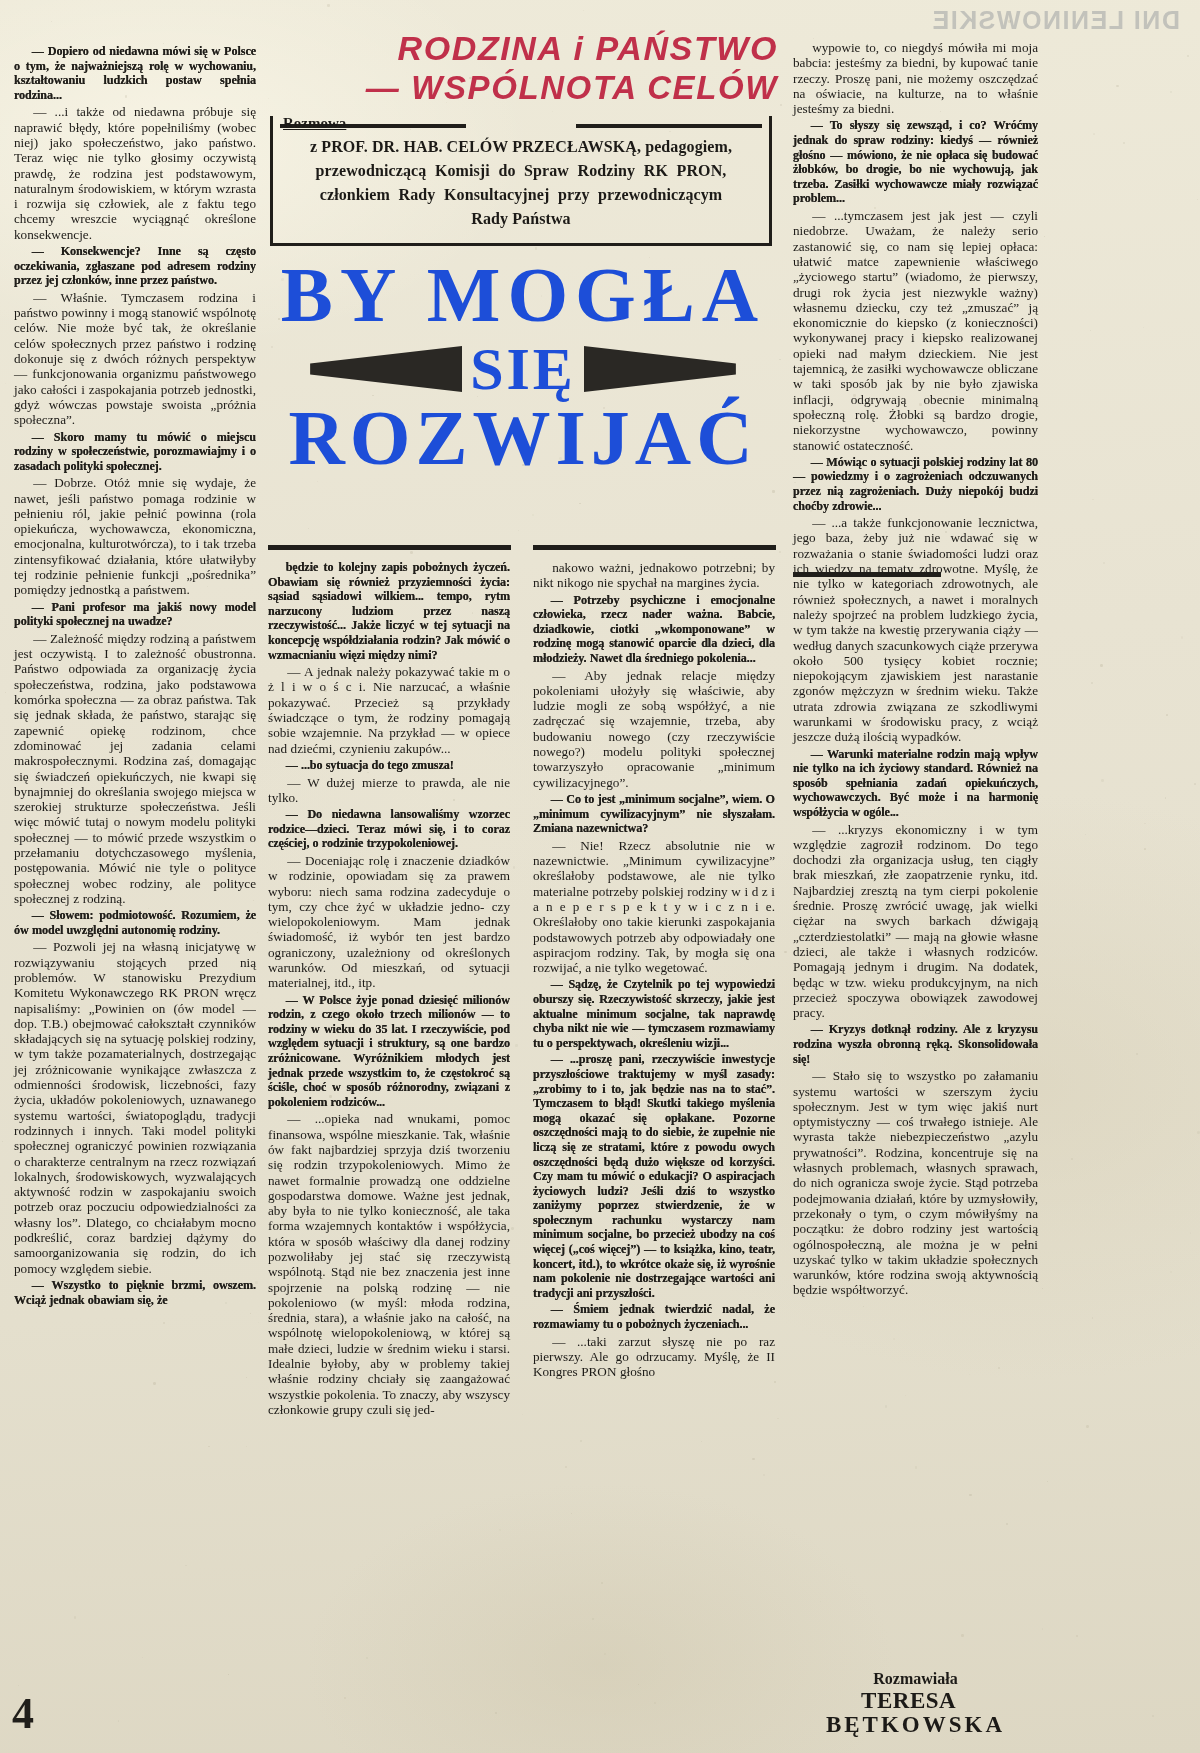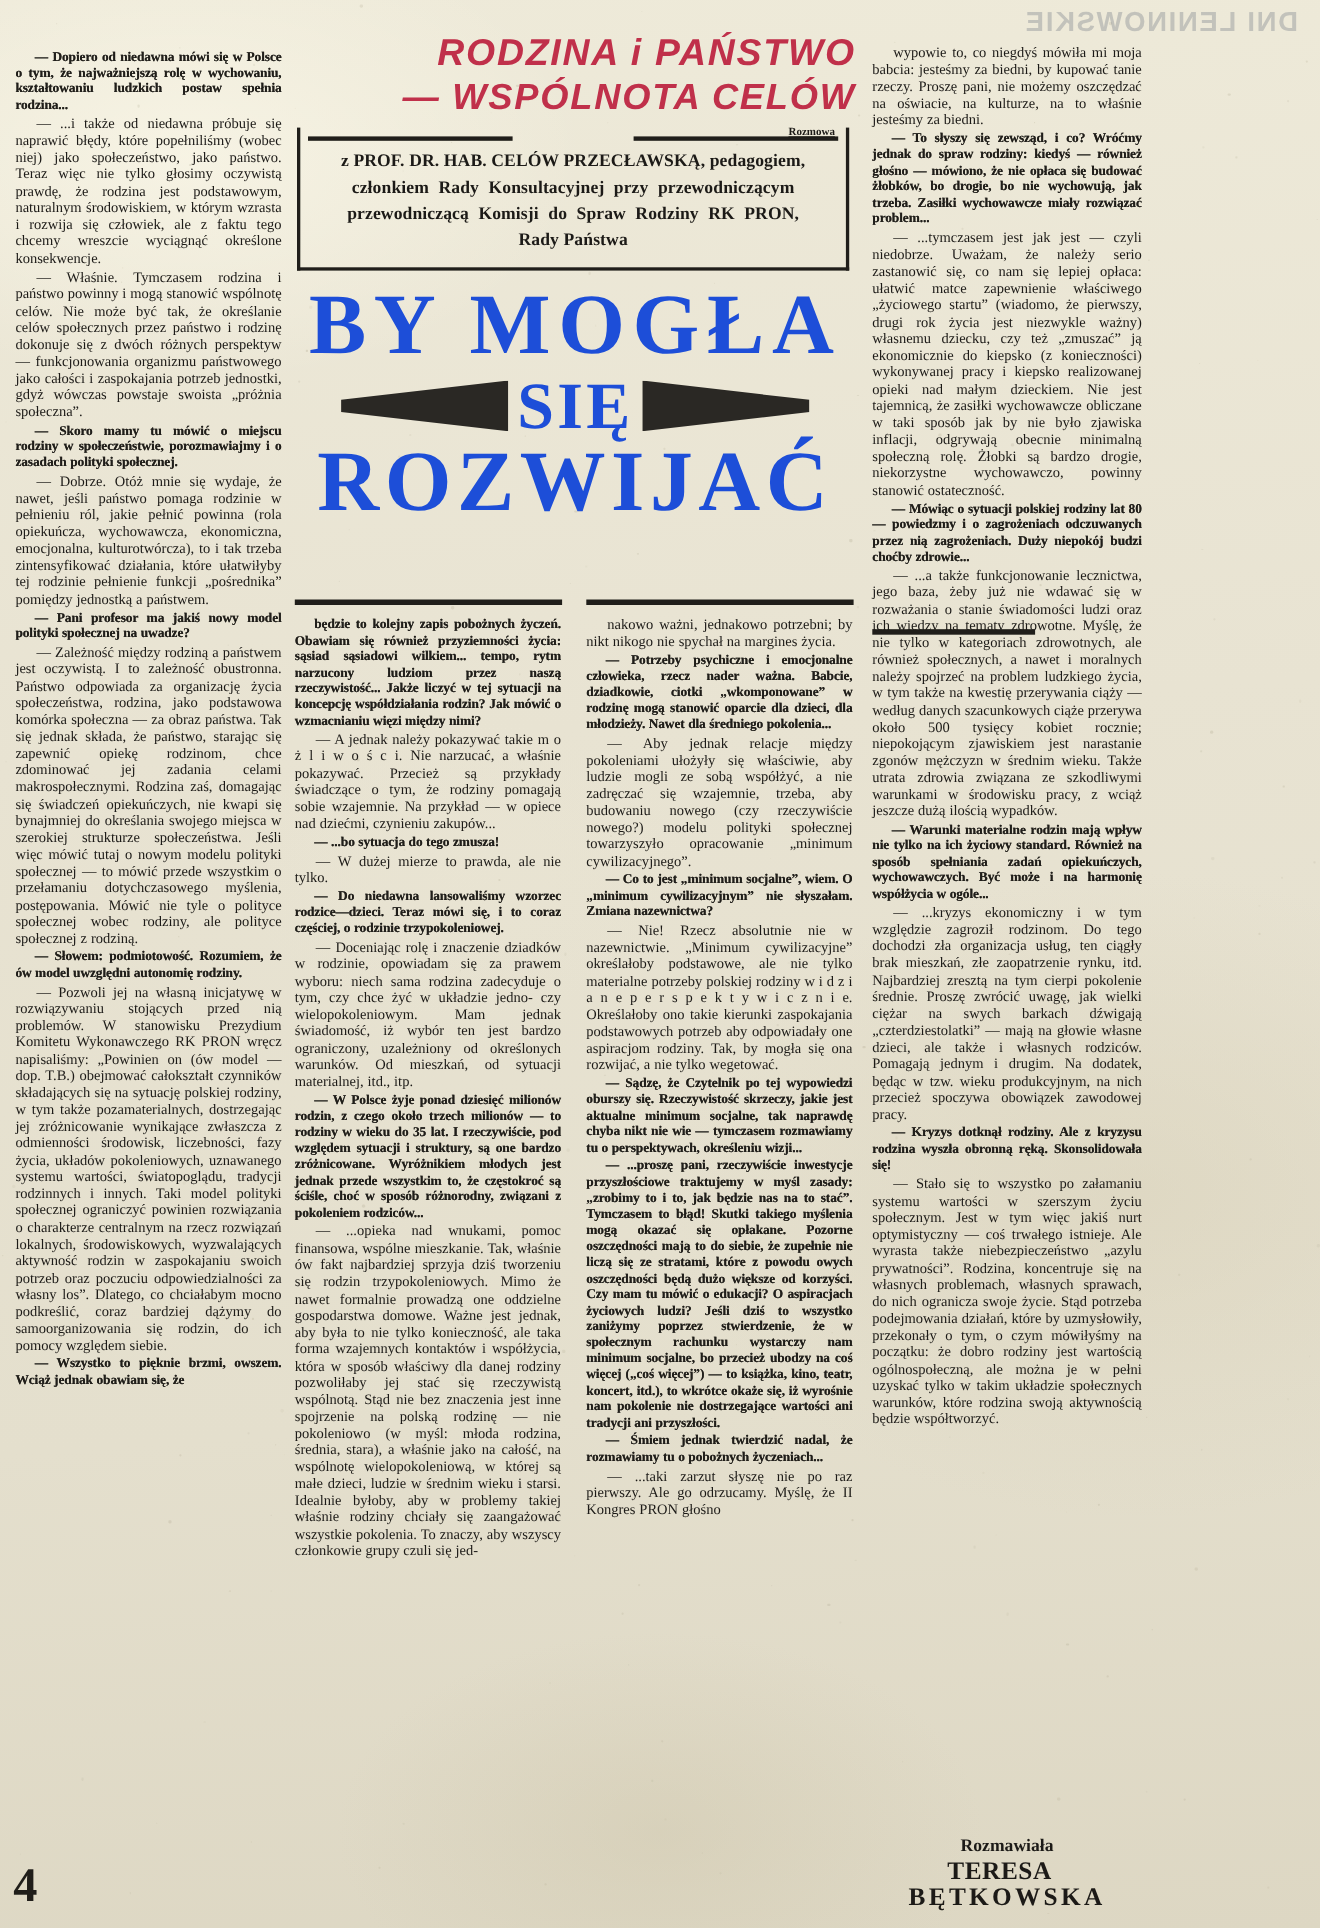--- a/index.html
+++ b/index.html
@@ -91,23 +91,23 @@
   .introbox-top{
     position:relative;height:19px;
   }
   .introbox-top .rule{
     position:absolute;top:8px;height:4px;background:#201e1a;
   }
   .introbox-top .rule.l{left:-3px;width:186px;}
   .introbox-top .rule.r{right:-3px;width:186px;}
   .introbox-top .lbl{
     position:absolute;left:0;right:0;top:-1px;
-    text-align:right;
+    text-align:left;
     font-family:"Liberation Serif", serif;
-    font-weight:700;font-size:10px;
+    font-weight:700;font-size:15px;
     background:transparent;
     text-decoration:underline;
   }
   .introbox p{
     margin:0;text-align:center;
     font-weight:700;font-size:16px;line-height:24px;
     letter-spacing:.1px;
   }
   .introbox .wide{word-spacing:.28em;}
 
@@ -191,41 +191,42 @@
     <div class="k2">— WSPÓLNOTA CELÓW</div>
   </div>
 
   <div class="introbox">
     <div class="introbox-top">
       <span class="rule l"></span>
       <span class="rule r"></span>
       <span class="lbl">Rozmowa</span>
     </div>
     <p>z PROF. DR. HAB. CELÓW PRZECŁAWSKĄ, pedagogiem,</p>
+    <p class="wide">przewodniczącą Komisji do Spraw Rodziny RK PRON,</p>
     <p class="wide">członkiem Rady Konsultacyjnej przy przewodniczącym</p>
-    <p class="wide">przewodniczącą Komisji do Spraw Rodziny RK PRON,</p>
     <p>Rady Państwa</p>
   </div>
 
   <div class="headline">
     <div class="hl1">BY MOGŁA</div>
     <div class="hl2row">
       <span class="tri-l"></span>
       <span class="hl2">SIĘ</span>
       <span class="tri-r"></span>
     </div>
     <div class="hl3">ROZWIJAĆ</div>
   </div>
   <div class="hl-rule"></div>
   <div class="hl-rule2"></div>
   <div class="hl-rule3"></div>
 
   <div class="col c-left" id="col1" style="top:44px;">
       <p class="q">— Dopiero od niedawna mówi się w Polsce o tym, że najważniejszą rolę w wychowaniu, kształtowaniu ludzkich postaw spełnia rodzina...</p>
       <p>— ...i także od niedawna próbuje się naprawić błędy, które popełniliśmy (wobec niej) jako społeczeństwo, jako państwo. Teraz więc nie tylko głosimy oczywistą prawdę, że rodzina jest podstawowym, naturalnym środowiskiem, w którym wzrasta i rozwija się człowiek, ale z faktu tego chcemy wreszcie wyciągnąć określone konsekwencje.</p>
+      <p class="q">— Konsekwencje? Inne są często oczekiwania, zgłaszane pod adresem rodziny przez jej członków, inne przez państwo.</p>
       <p>— Właśnie. Tymczasem rodzina i państwo powinny i mogą stanowić wspólnotę celów. Nie może być tak, że określanie celów społecznych przez państwo i rodzinę dokonuje się z dwóch różnych perspektyw — funkcjonowania organizmu państwowego jako całości i zaspokajania potrzeb jednostki, gdyż wówczas powstaje swoista „próżnia społeczna”.</p>
       <p class="q">— Skoro mamy tu mówić o miejscu rodziny w społeczeństwie, porozmawiajmy i o zasadach polityki społecznej.</p>
       <p>— Dobrze. Otóż mnie się wydaje, że nawet, jeśli państwo pomaga rodzinie w pełnieniu ról, jakie pełnić powinna (rola opiekuńcza, wychowawcza, ekonomiczna, emocjonalna, kulturotwórcza), to i tak trzeba zintensyfikować działania, które ułatwiłyby tej rodzinie pełnienie funkcji „pośrednika” pomiędzy jednostką a państwem.</p>
       <p class="q">— Pani profesor ma jakiś nowy model polityki społecznej na uwadze?</p>
       <p>— Zależność między rodziną a państwem jest oczywistą. I to zależność obustronna. Państwo odpowiada za organizację życia społeczeństwa, rodzina, jako podstawowa komórka społeczna — za obraz państwa. Tak się jednak składa, że państwo, starając się zapewnić opiekę rodzinom, chce zdominować jej zadania celami makrospołecznymi. Rodzina zaś, domagając się świadczeń opiekuńczych, nie kwapi się bynajmniej do określania swojego miejsca w szerokiej strukturze społeczeństwa. Jeśli więc mówić tutaj o nowym modelu polityki społecznej — to mówić przede wszystkim o przełamaniu dotychczasowego myślenia, postępowania. Mówić nie tyle o polityce społecznej wobec rodziny, ale polityce społecznej z rodziną.</p>
       <p class="q">— Słowem: podmiotowość. Rozumiem, że ów model uwzględni autonomię rodziny.</p>
       <p>— Pozwoli jej na własną inicjatywę w rozwiązywaniu stojących przed nią problemów. W stanowisku Prezydium Komitetu Wykonawczego RK PRON wręcz napisaliśmy: „Powinien on (ów model — dop. T.B.) obejmować całokształt czynników składających się na sytuację polskiej rodziny, w tym także pozamaterialnych, dostrzegając jej zróżnicowanie wynikające zwłaszcza z odmienności środowisk, liczebności, fazy życia, układów pokoleniowych, uznawanego systemu wartości, światopoglądu, tradycji rodzinnych i innych. Taki model polityki społecznej ograniczyć powinien rozwiązania o charakterze centralnym na rzecz rozwiązań lokalnych, środowiskowych, wyzwalających aktywność rodzin w zaspokajaniu swoich potrzeb oraz poczuciu odpowiedzialności za własny los”. Dlatego, co chciałabym mocno podkreślić, coraz bardziej dążymy do samoorganizowania się rodzin, do ich pomocy względem siebie.</p>
       <p class="q">— Wszystko to pięknie brzmi, owszem. Wciąż jednak obawiam się, że</p>
     </div>
   <div class="col c-m1" id="col2" style="top:560px;">

